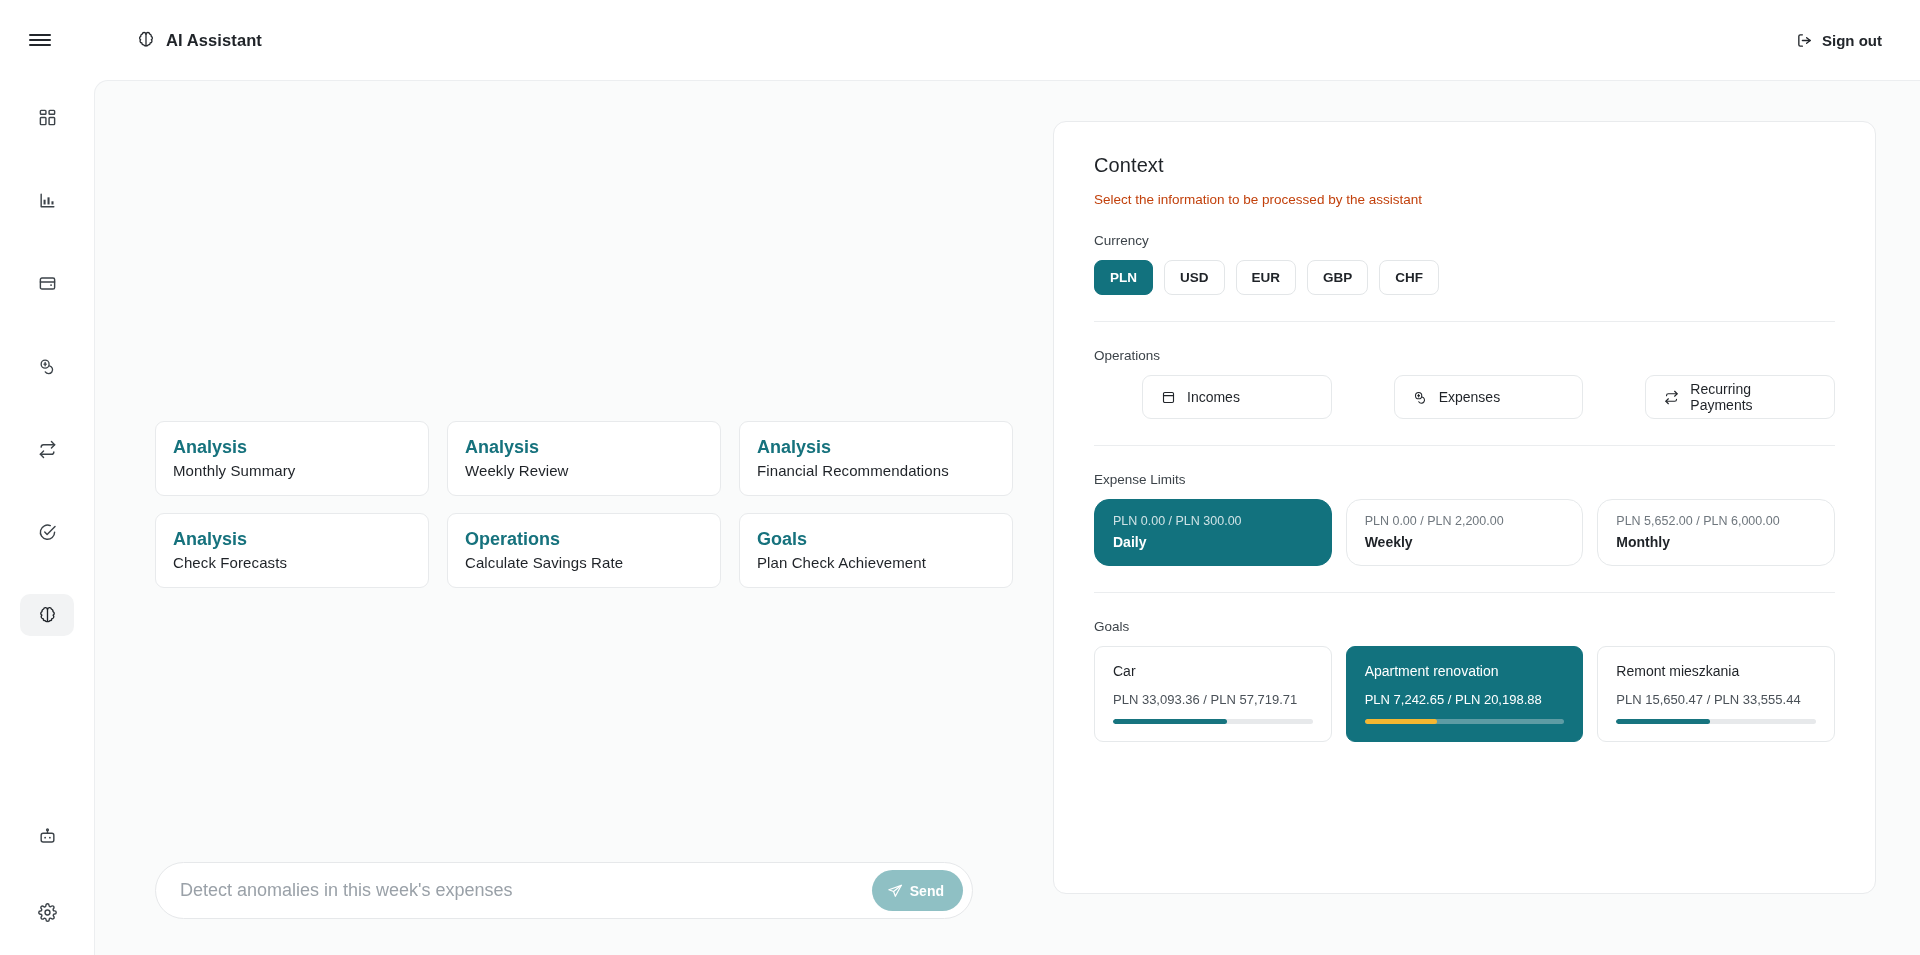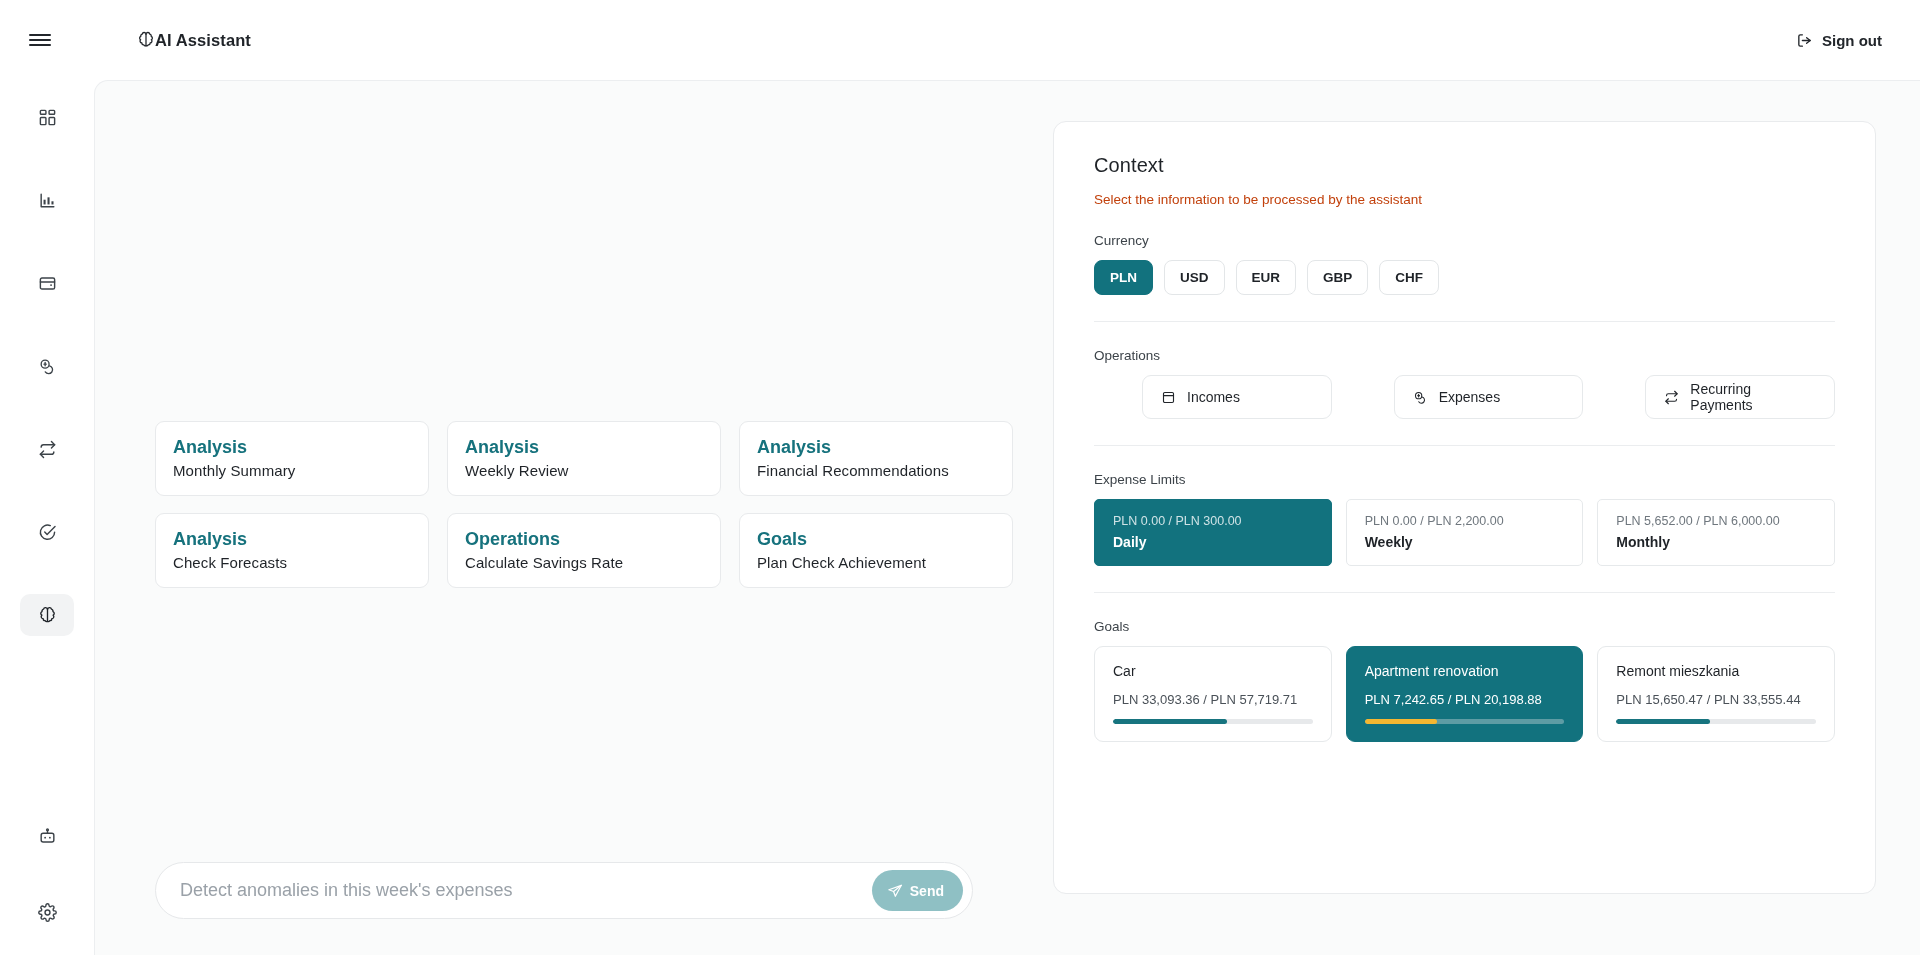--- a/index.html
+++ b/index.html
@@ -19,21 +19,21 @@
     display: flex; align-items: center;
     background: #ffffff;
     padding: 0 28px 0 0;
     position: relative; z-index: 5;
   }
   .hamburger {
     width: 80px; display: flex; align-items: center; justify-content: center;
     cursor: pointer;
   }
   .hamburger span { display: block; width: 22px; height: 2px; background: #22262b; margin: 3px 0; border-radius: 1px; }
-  .brand { display: flex; align-items: center; margin-left: 57px; }
+  .brand { display: flex; align-items: center; gap: 11px; margin-left: 57px; }
   .brand-title { font-size: 16.5px; font-weight: 600; color: #1f2328; letter-spacing: .1px; }
   .signout {
     margin-left: auto; display: flex; align-items: center; gap: 9px;
     font-size: 15px; font-weight: 600; color: #22262b; cursor: pointer;
     padding: 8px 10px; border-radius: 8px;
   }
 
   
   .body { display: flex; flex: 1; min-height: 0; }
 
@@ -145,21 +145,21 @@
 
   .op-card {
     display: flex; align-items: center; gap: 11px;
     border: 1px solid #e6e9eb; border-radius: 9px;
     background: #ffffff; color: #1f2328;
     height: 44px; padding: 0 18px;
     font-size: 14px; cursor: pointer; margin-left: 48px;
   }
 
   .lim-card {
-    border: 1px solid #e6e9eb; border-radius: 5px;
+    border: 1px solid #e6e9eb; border-radius: 15px;
     background: #ffffff; padding: 14px 18px 15px 18px;
     cursor: pointer; min-height: 56px;
   }
   .lim-amt { font-size: 12.5px; color: #6f777e; }
   .lim-name { font-size: 14px; font-weight: 700; color: #1f2328; margin-top: 6px; }
   .lim-card.active { background: #12727e; border-color: #12727e; }
   .lim-card.active .lim-amt { color: #cfe3e6; }
   .lim-card.active .lim-name { color: #ffffff; }
 
   .goal-card {

